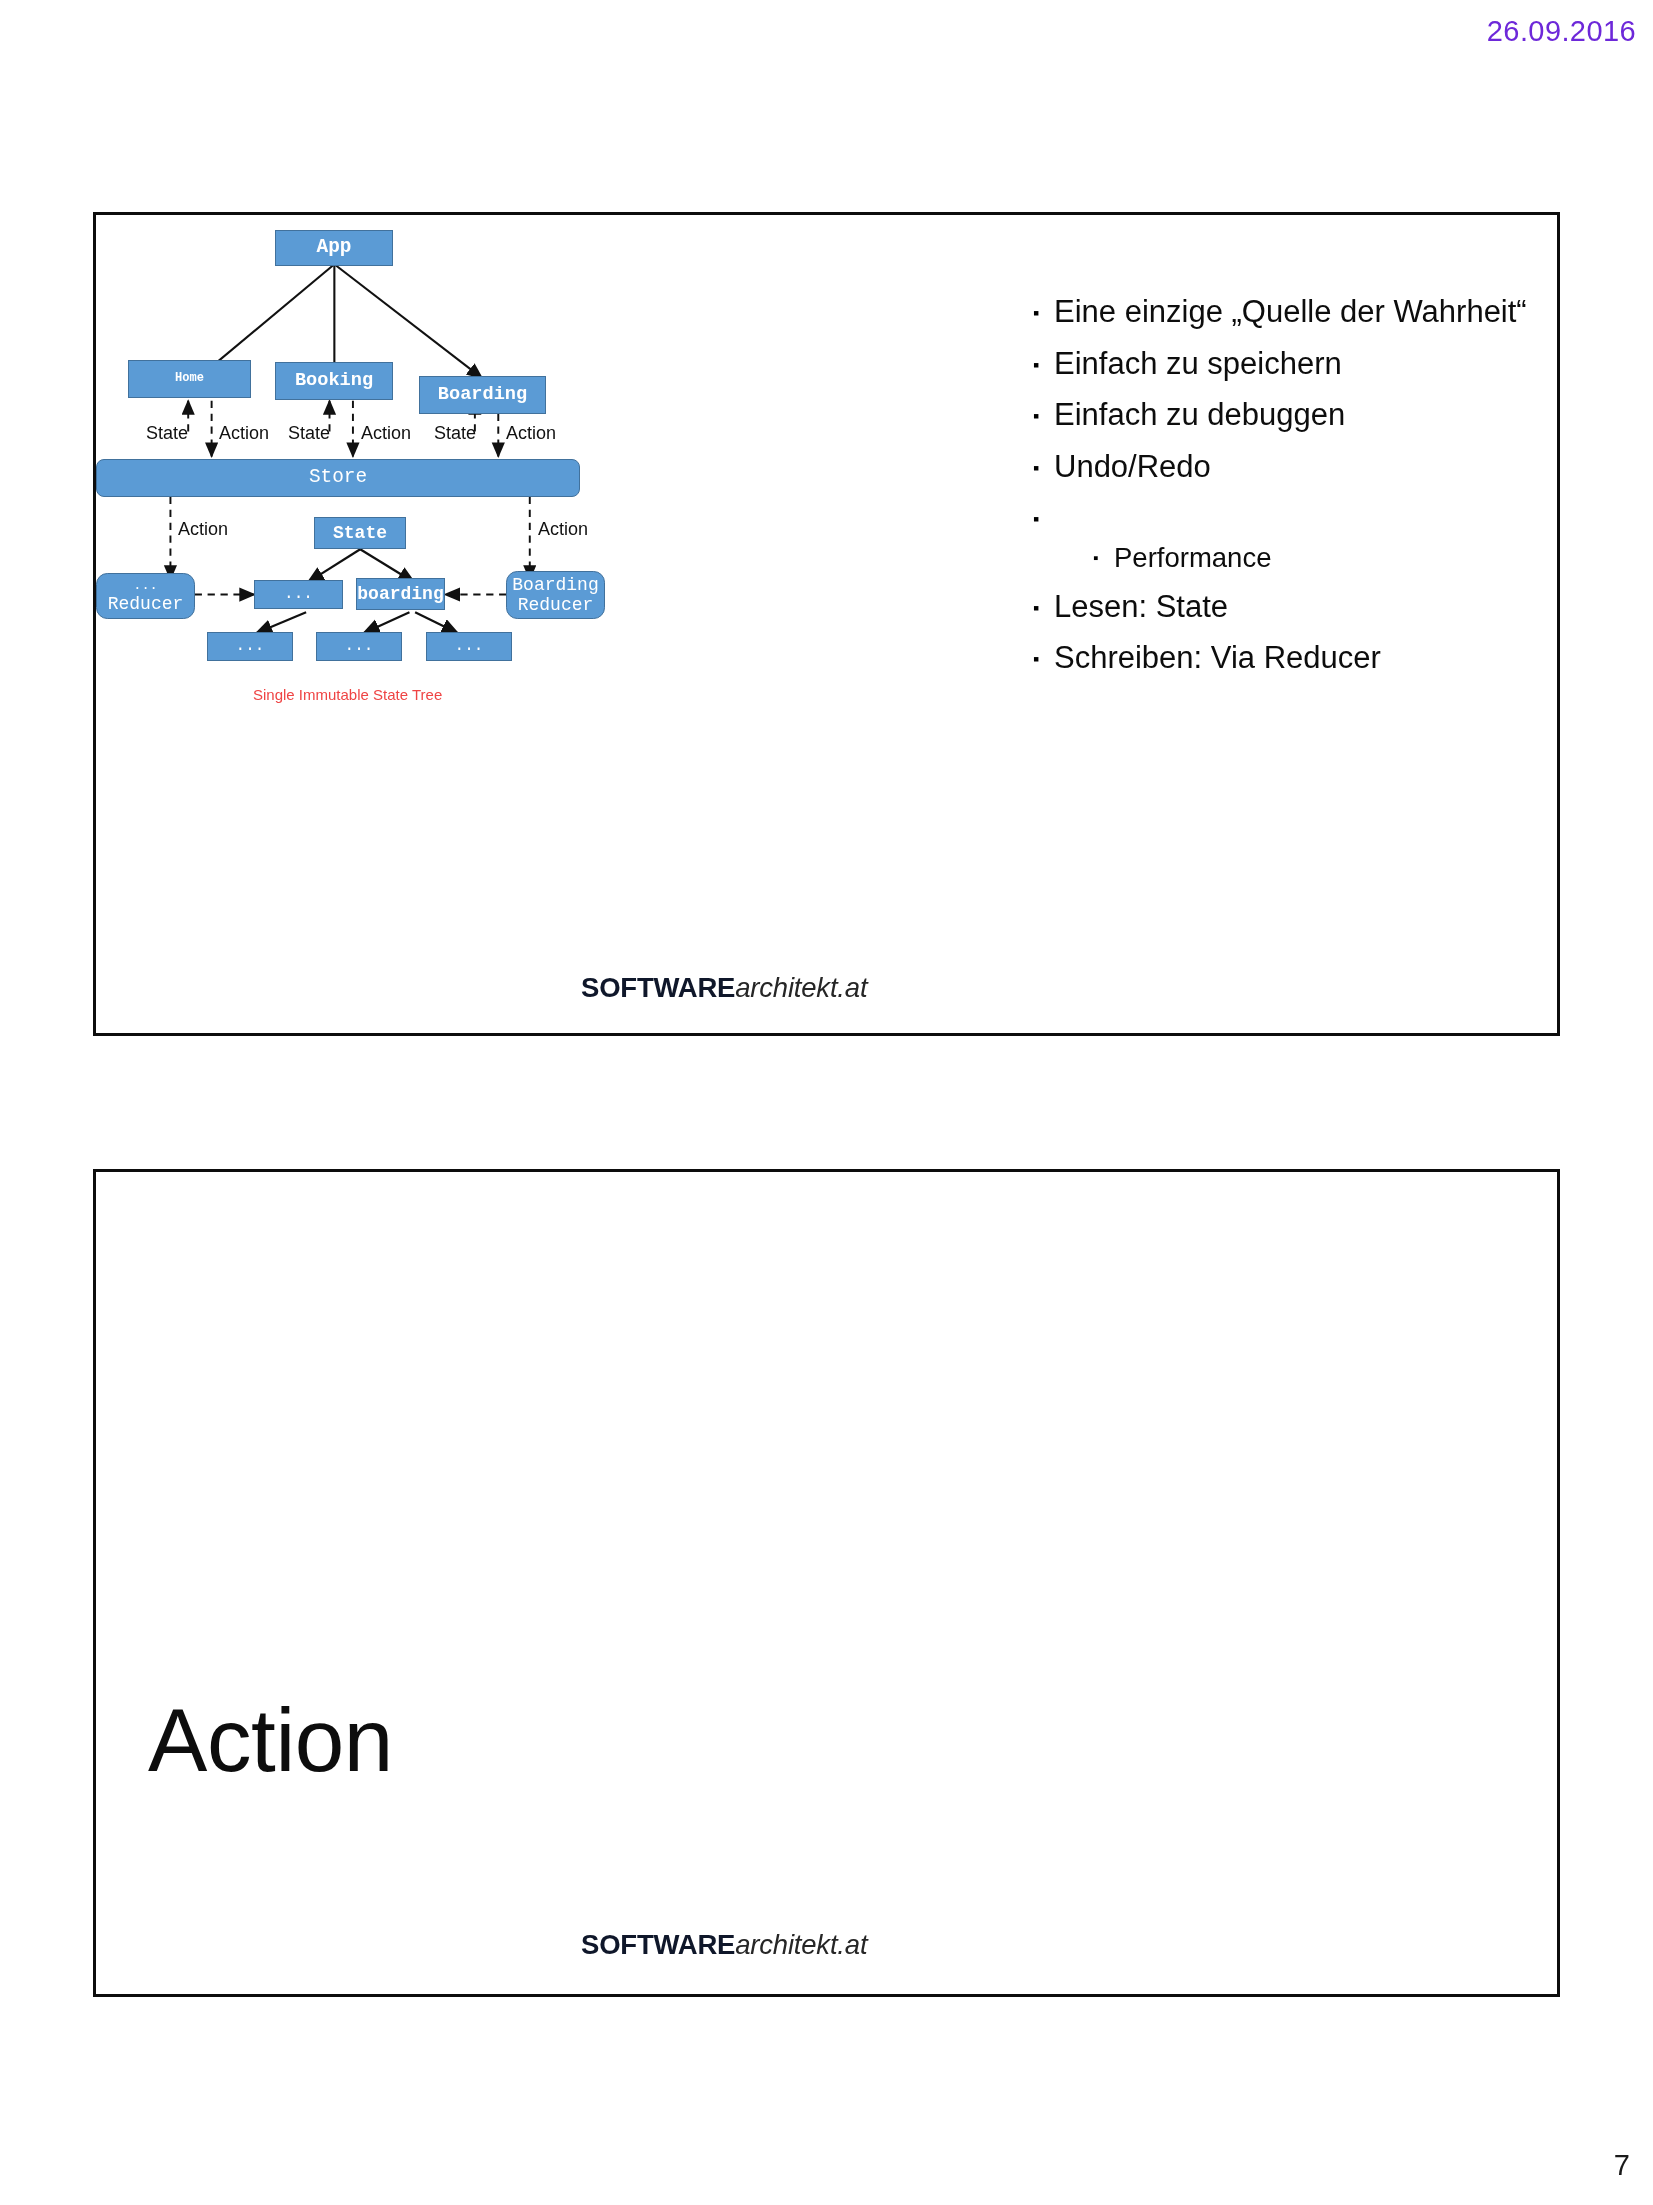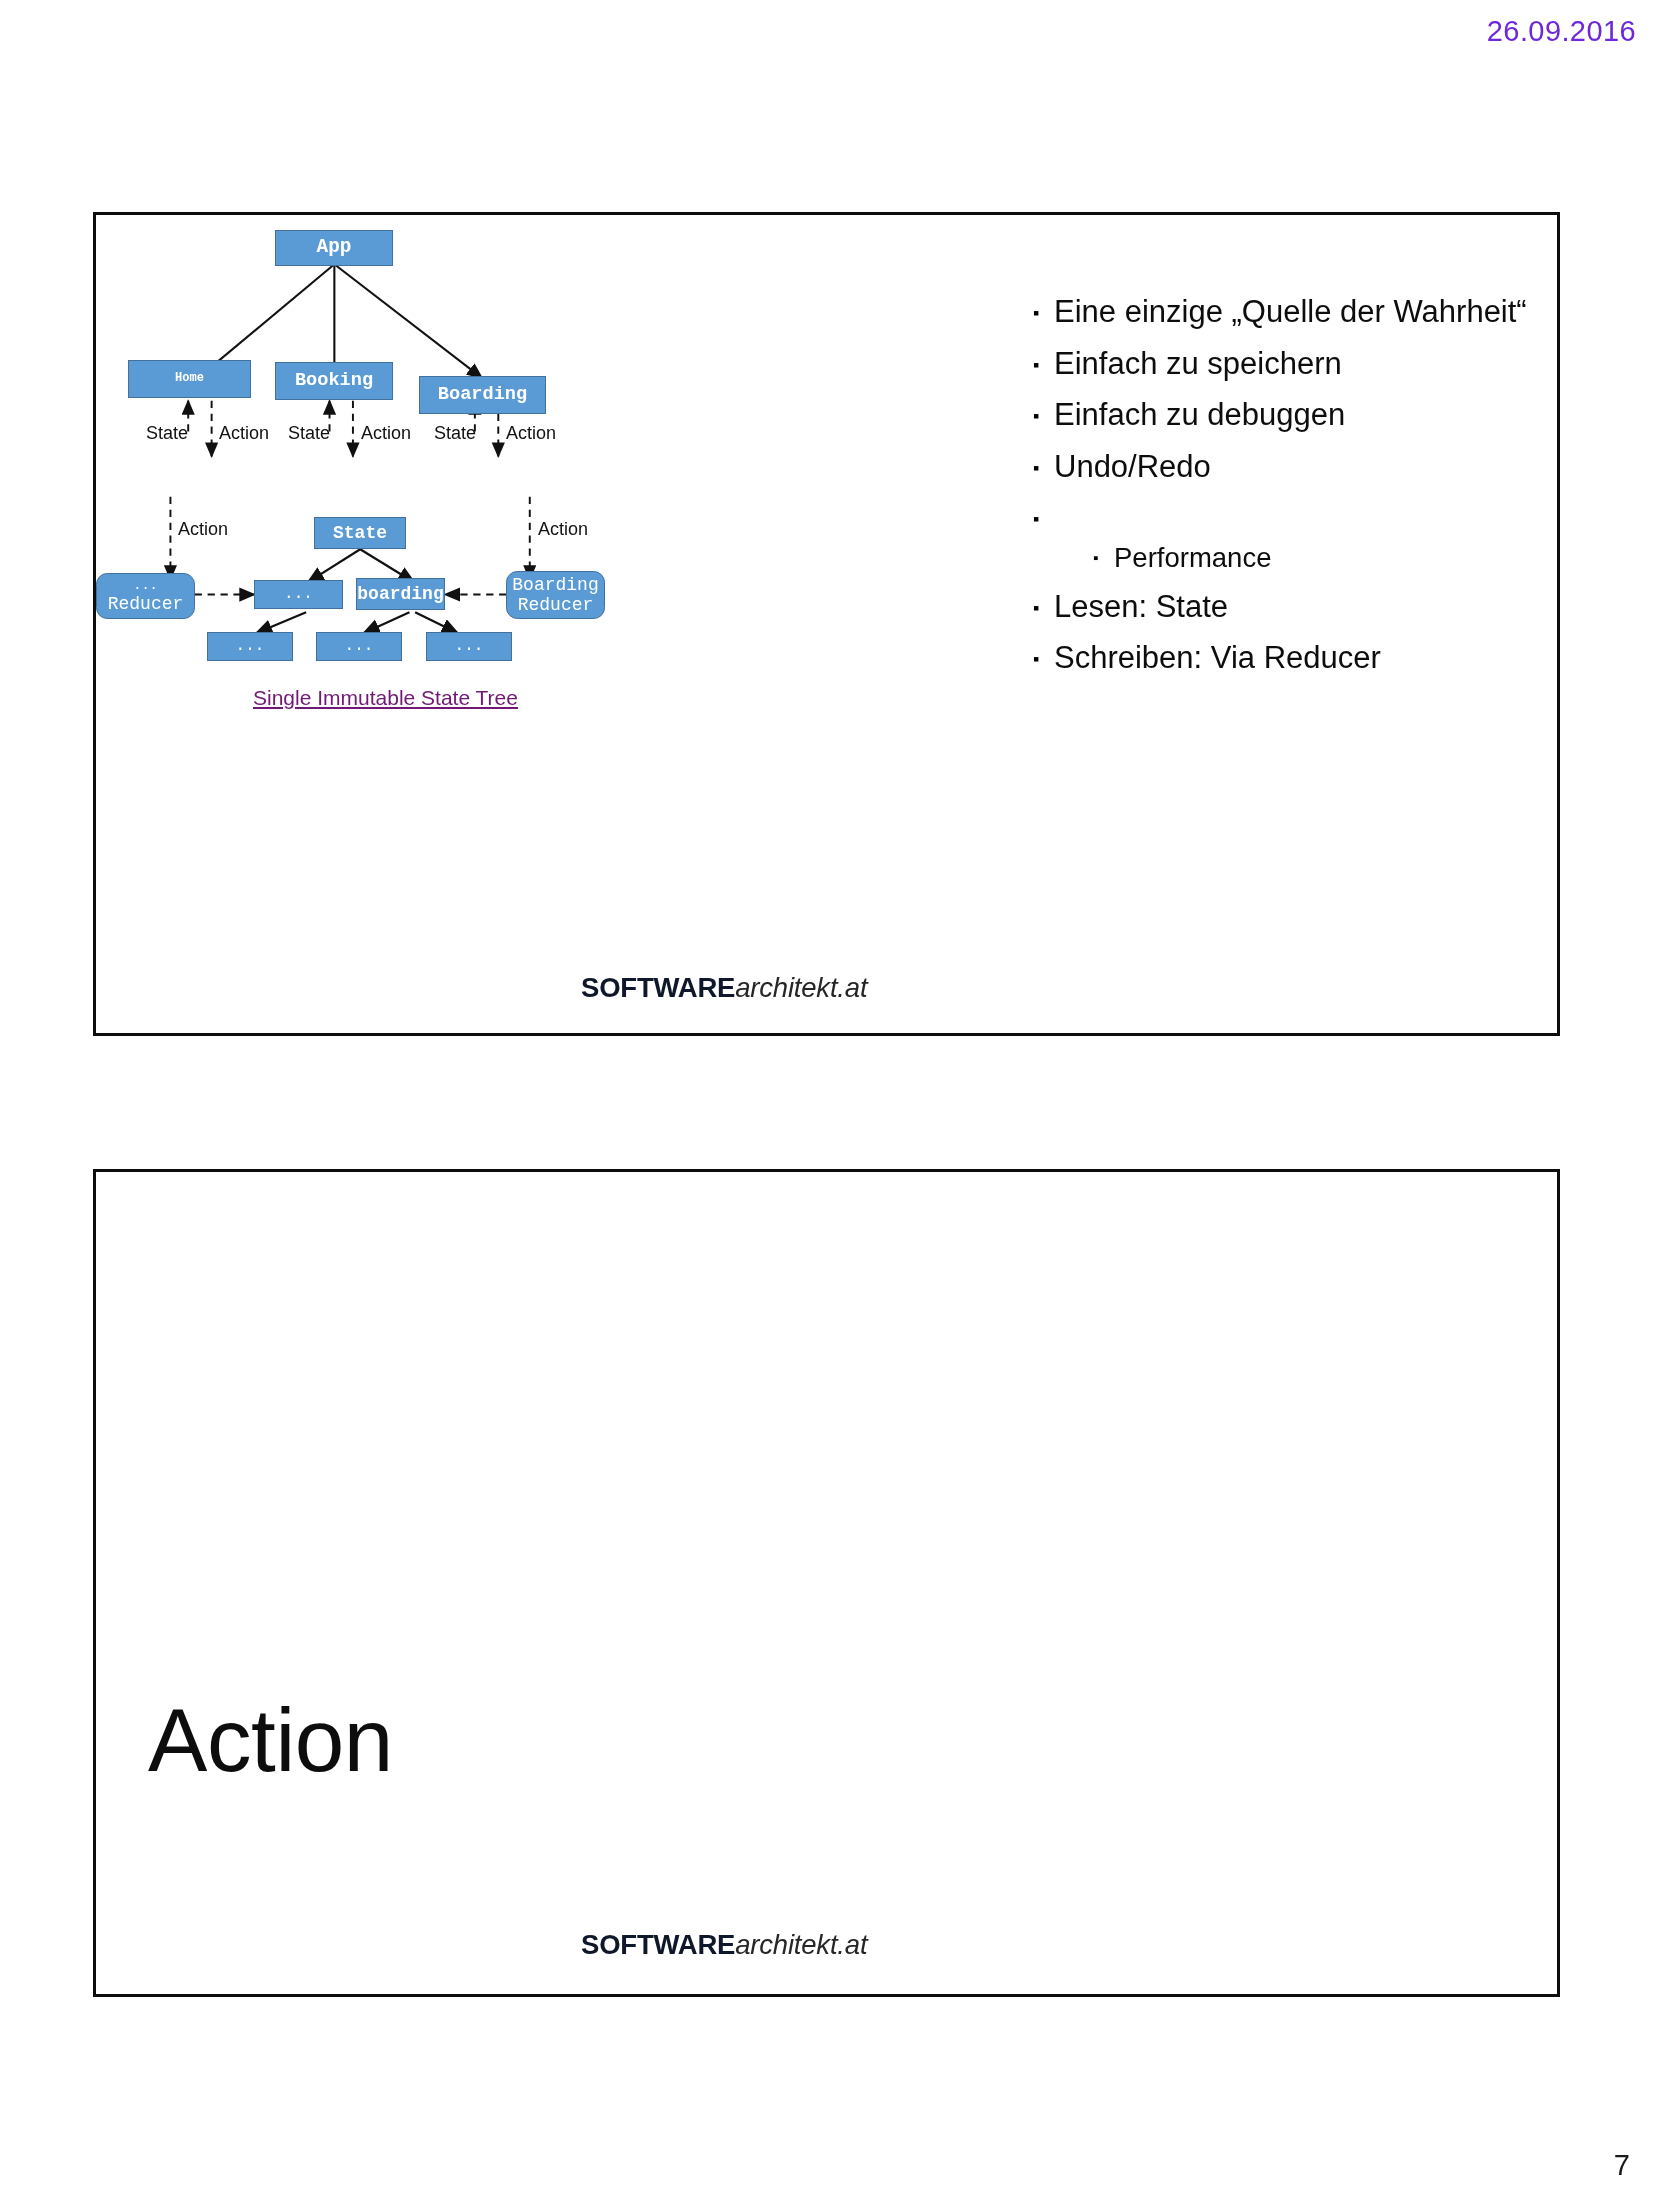--- a/index.html
+++ b/index.html
@@ -95,24 +95,23 @@
 
   .edge-label {
     position: absolute;
     font-size: 18px;
     color: #111111;
     white-space: nowrap;
     font-family: "Liberation Sans", sans-serif;
   }
   .caption {
     position: absolute;
-    font-size: 21px;
-    color: #701a75;
+    font-size: 15px;
+    color: #ef4444;
     white-space: nowrap;
-    text-decoration: underline;
   }
 
   
   .bullets {
     position: absolute;
     left: 937px;
     top: 77px;
     width: 501px;
   }
   .bullet-row {
@@ -214,20 +213,23 @@
 
     <div class="edge-label" style="left:50px; top:208px;">State</div>
     <div class="edge-label" style="left:123px; top:208px;">Action</div>
 
     <div class="edge-label" style="left:192px; top:208px;">State</div>
     <div class="edge-label" style="left:265px; top:208px;">Action</div>
 
     <div class="edge-label" style="left:338px; top:208px;">State</div>
     <div class="edge-label" style="left:410px; top:208px;">Action</div>
 
+    <div class="node rounded" style="left:0px; top:244px; width:484px; height:38px; font-size:19.4px; border-radius:8px;">
+      <span>Store</span>
+    </div>
 
     <div class="edge-label" style="left:82px; top:304px;">Action</div>
     <div class="edge-label" style="left:442px; top:304px;">Action</div>
 
     <div class="node" style="left:218px; top:302px; width:92px; height:32px; font-size:18px;">
       <span>State</span>
     </div>
 
     <div class="node rounded" style="left:0px; top:358px; width:99px; height:46px; font-size:18px; flex-direction:column; gap:0.8px;">
       <span style="font-size:13.7px;">...</span>

